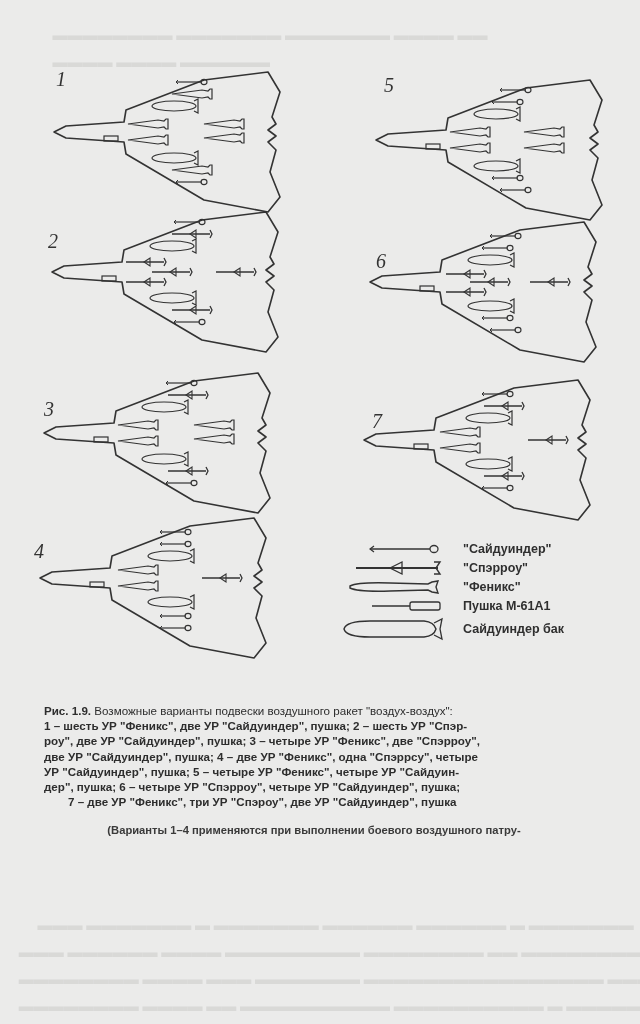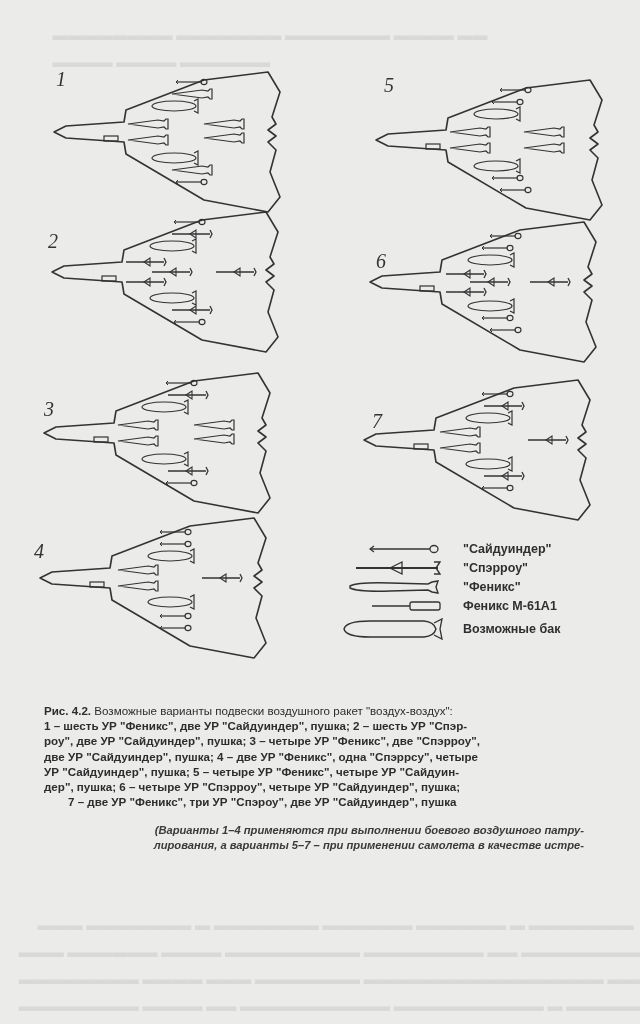--- a/index.html
+++ b/index.html
@@ -8,21 +8,21 @@
   .ghost div{height:27px;}
   .num{position:absolute;font-family:"Liberation Serif",serif;font-style:italic;font-size:20px;color:#333;}
   svg.plane{position:absolute;overflow:visible;}
   .legend{position:absolute;left:330px;top:540px;width:300px;}
   .legend-row{display:flex;align-items:center;height:18px;margin-bottom:1px;}
   .legend-icon{width:125px;height:18px;}
   .legend-label{font-size:12.5px;font-weight:bold;color:#2f2f2f;margin-left:8px;white-space:nowrap;}
   .caption{position:absolute;left:44px;top:703px;width:560px;font-size:11.6px;line-height:15.2px;font-weight:bold;color:#2d2d2d;}
   .caption p{margin:0;}
   .caption .indent{padding-left:24px;}
-  .note{position:absolute;left:44px;top:823px;width:540px;font-size:11.2px;line-height:15px;font-weight:bold;color:#3a3a3a;text-align:right;font-style:italic;}
+  .note{position:absolute;left:44px;top:823px;width:540px;font-size:11.2px;line-height:15px;font-weight:bold;color:#3a3a3a;text-align:center;}
 </style>
 </head>
 <body>
 
 <div class="ghost" style="top:22px;">
   <div>&nbsp;&nbsp;&nbsp;&nbsp;&nbsp;&nbsp;&nbsp;&nbsp;&nbsp;&nbsp;&nbsp;&nbsp;&nbsp;&nbsp;▬▬▬▬▬▬▬▬ ▬▬▬▬▬▬▬ ▬▬▬▬▬▬▬ ▬▬▬▬ ▬▬</div>
   <div>&nbsp;&nbsp;&nbsp;&nbsp;&nbsp;&nbsp;&nbsp;&nbsp;&nbsp;&nbsp;&nbsp;&nbsp;&nbsp;&nbsp;▬▬▬▬ ▬▬▬▬ ▬▬▬▬▬▬</div>
 </div>
 <div class="ghost" style="top:912px;">
   <div>&nbsp;&nbsp;&nbsp;&nbsp;&nbsp;&nbsp;&nbsp;&nbsp;&nbsp;&nbsp;▬▬▬ ▬▬▬▬▬▬▬ ▬ ▬▬▬▬▬▬▬ ▬▬▬▬▬▬ ▬▬▬▬▬▬ ▬ ▬▬▬▬▬▬▬</div>
@@ -181,37 +181,36 @@
     <svg class="legend-icon" viewBox="0 0 125 18">
       <path d="M20,8 Q28,4 60,5 L98,6 L102,4 L108,3 L106,9 L108,15 L102,14 L98,12 L60,13 Q28,14 20,10 Z" fill="none" stroke="#333" stroke-width="1.4"></path>
     </svg>
     <span class="legend-label">"Феникс"</span>
   </div>
   <div class="legend-row">
     <svg class="legend-icon" viewBox="0 0 125 18">
       <line x1="42" y1="9" x2="80" y2="9" stroke="#333" stroke-width="1.5"></line>
       <rect x="80" y="5" width="30" height="8" rx="2" fill="none" stroke="#333" stroke-width="1.3"></rect>
     </svg>
-    <span class="legend-label">Феникс М-61А1</span>
+    <span class="legend-label">Пушка М-61А1</span>
   </div>
   <div class="legend-row" style="height:24px;margin-top:2px;">
     <svg class="legend-icon" style="height:24px" viewBox="0 0 125 24">
       <path d="M14,12 Q16,4 40,4 L94,4 Q104,5 106,12 Q104,19 94,20 L40,20 Q16,20 14,12 Z" fill="none" stroke="#333" stroke-width="1.4"></path>
       <path d="M104,6 L112,2 L110,12 L112,22 L104,18" fill="none" stroke="#333" stroke-width="1.3"></path>
     </svg>
-    <span class="legend-label">Возможные бак</span>
+    <span class="legend-label">Сайдуиндер бак</span>
   </div>
 </div>
 
 <div class="caption">
-  <p><span>Рис. 4.2.</span><span style="font-weight:normal"> Возможные варианты подвески воздушного ракет "воздух-воздух":</span></p>
+  <p><span>Рис. 1.9.</span><span style="font-weight:normal"> Возможные варианты подвески воздушного ракет "воздух-воздух":</span></p>
   <p>1 – шесть УР "Феникс", две УР "Сайдуиндер", пушка; 2 – шесть УР "Спэр-</p>
   <p>роу", две УР "Сайдуиндер", пушка; 3 – четыре УР "Феникс", две "Спэрроу",</p>
   <p>две УР "Сайдуиндер", пушка; 4 – две УР "Феникс", одна "Спэррсу", четыре</p>
   <p>УР "Сайдуиндер", пушка; 5 – четыре УР "Феникс", четыре УР "Сайдуин-</p>
   <p>дер", пушка; 6 – четыре УР "Спэрроу", четыре УР "Сайдуиндер", пушка;</p>
   <p class="indent">7 – две УР "Феникс", три УР "Спэроу", две УР "Сайдуиндер", пушка</p>
 </div>
 
 <div class="note">
   <div>(Варианты 1–4 применяются при выполнении боевого воздушного патру-</div>
-  <div>лирования, а варианты 5–7 – при применении самолета в качестве истре-</div>
 </div>
 
 </body></html>

